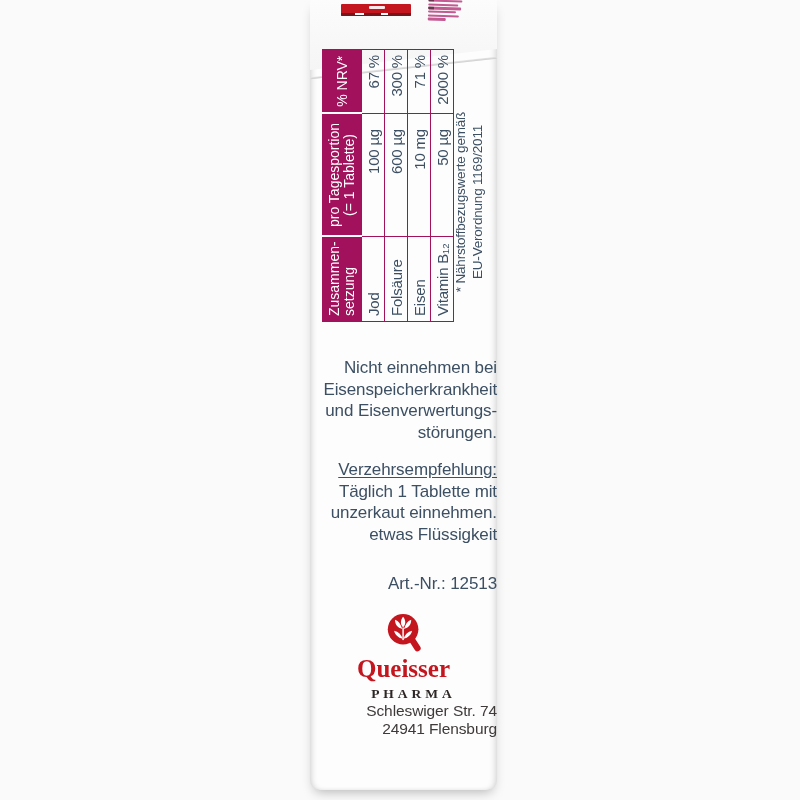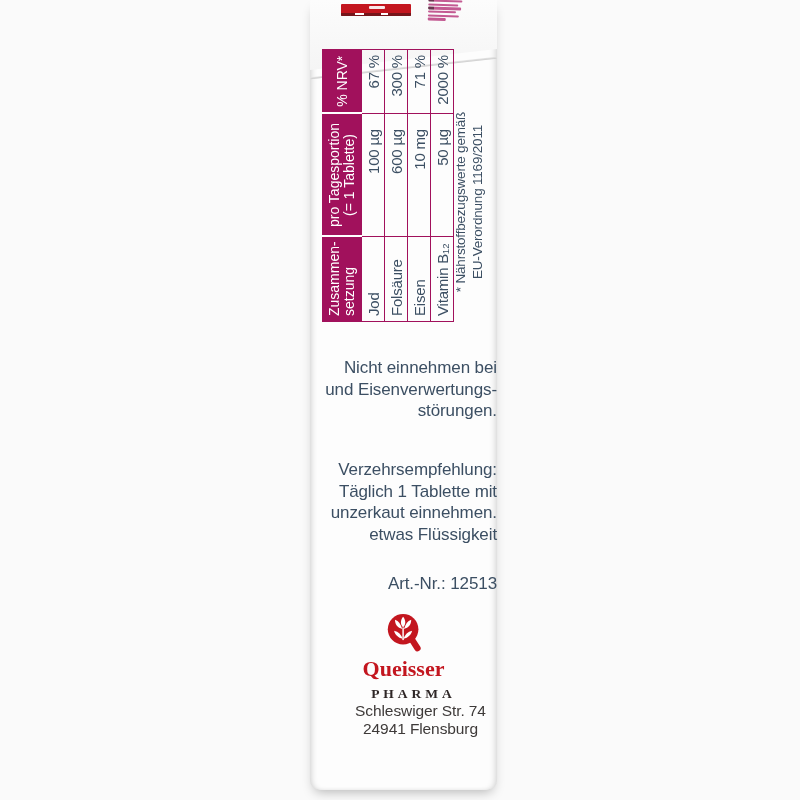--- a/index.html
+++ b/index.html
@@ -59,31 +59,31 @@
   .tbl td.lab{text-align:left;padding-left:5px;}
   .tbl td.amt{text-align:right;padding-right:15px;}
   .tbl td.nrv{text-align:right;padding-right:5px;}
   .footnote{position:absolute;left:0;top:131px;width:240px;text-align:center;
     font-size:13.5px;line-height:16.5px;color:var(--slate);letter-spacing:-.2px;}
   
   .blk{position:absolute;left:0;width:100%;text-align:right;color:var(--slate);
     font-size:17px;line-height:21.5px;letter-spacing:-.1px;}
   .warning{top:357px;}
   .dosage{top:459px;}
-  .dosage .head{text-underline-offset:2px;}
+  .dosage .head{text-decoration:underline;text-underline-offset:2px;}
   .artno{top:573px;}
   
   .brand{position:absolute;top:612px;left:0;width:100%;text-align:center;}
   .brand svg{display:block;margin:0 auto;}
   .brand-name{font-family:"Liberation Serif","DejaVu Serif",serif;font-weight:bold;
-    font-size:22px;line-height:34px;color:var(--brand-red);letter-spacing:0;}
+    font-size:25px;line-height:34px;color:var(--brand-red);letter-spacing:0;}
   .brand-sub{font-family:"Liberation Serif","DejaVu Serif",serif;font-weight:bold;
     font-size:13.5px;line-height:15px;color:#2e2626;letter-spacing:4px;text-indent:4px;padding-left:16px;}
-  .address{position:absolute;top:702px;left:0;width:100%;text-align:center;
-    font-size:15.5px;line-height:17.5px;color:#3e3a39;letter-spacing:-.1px;margin-left:17px;}
+  .address{position:absolute;top:702px;left:0;width:100%;text-align:right;
+    font-size:15.5px;line-height:17.5px;color:#3e3a39;letter-spacing:-.1px;}
 </style>
 </head>
 <body>
 
 <div class="box">
 
   <div class="topface"></div>
 
   <div class="band">
     <span class="hl"></span>
@@ -150,20 +150,21 @@
       </table>
       <div class="footnote">
         <div>* Nährstoffbezugswerte gemäß</div>
         <div>EU-Verordnung 1169/2011</div>
       </div>
     </div>
   </div>
 
   <div class="blk warning">
     <div>Nicht einnehmen bei</div>
+    <div>Eisenspeicherkrankheit</div>
     <div>und Eisenverwertungs-</div>
     <div>störungen.</div>
   </div>
 
   <div class="blk dosage">
     <div class="head">Verzehrsempfehlung:</div>
     <div>Täglich 1 Tablette mit</div>
     <div>unzerkaut einnehmen.</div>
     <div>etwas Flüssigkeit</div>
   </div>

